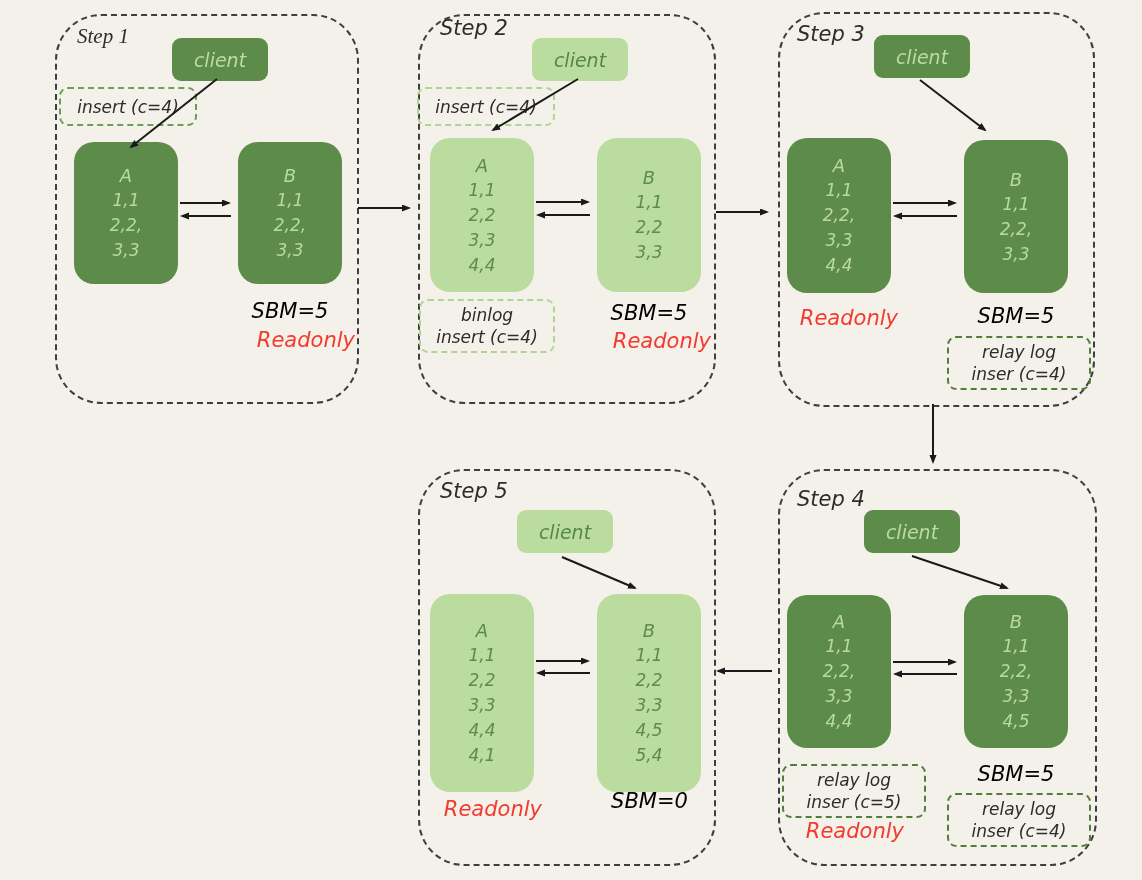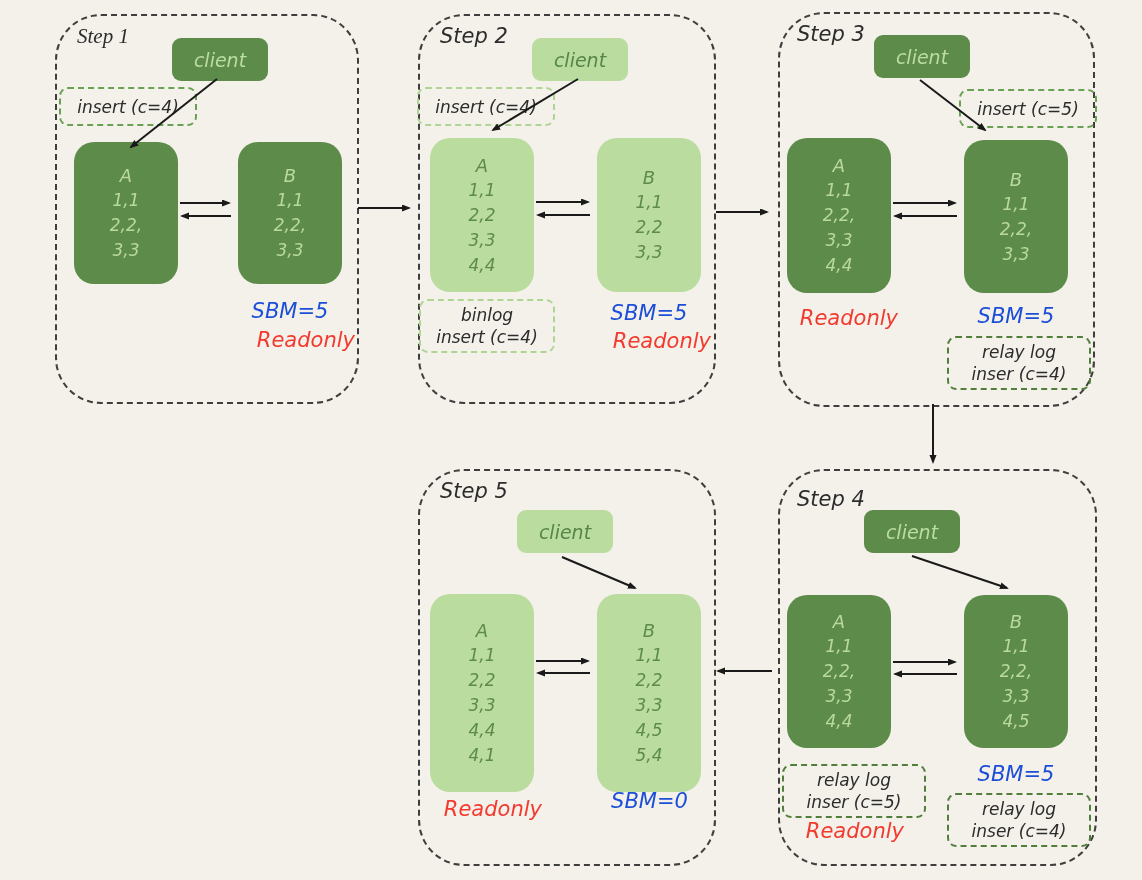--- a/index.html
+++ b/index.html
@@ -18,21 +18,21 @@
     font-size:17px;line-height:25px;font-style:italic;}
   .node.dark{background:#5d8b4a;color:#b9d9a0;}
   .node.light{background:#bbdc9f;color:#5d8b4a;}
   .node .t{font-size:18px;}
   .tag{position:absolute;border-radius:9px;background:transparent;
     display:flex;flex-direction:column;justify-content:center;align-items:center;
     font-size:17px;line-height:22px;color:#2c2c2c;font-style:italic;white-space:nowrap;}
   .tag.med{border:2px dashed #67a151;}
   .tag.light{border:2px dashed #aed593;}
   .tag.dark{border:2px dashed #527e3b;}
-  .sbm{position:absolute;font-size:21px;color:#1d4ed8;text-align:center;font-style:italic;}
+  .sbm{position:absolute;font-size:21px;color:#000000;text-align:center;font-style:italic;}
   .readonly{position:absolute;font-size:21px;color:#f23a2f;text-align:right;font-style:italic;}
   svg.arrows{position:absolute;left:0;top:0;pointer-events:none;}
 </style>
 </head>
 <body>
 
 <div class="canvas">
 
   <div class="step" style="left:55px;top:14px;width:300px;height:386px;">
     <div class="step-label" style="left:20px;top:8px;font-family:Liberation Serif, serif;">Step 1</div>
@@ -50,21 +50,21 @@
       <div class="t">B</div>
       <div>1,1</div>
       <div>2,2,</div>
       <div>3,3</div>
     </div>
     <div class="sbm" style="left:168px;top:283px;width:130px;">SBM=5</div>
     <div class="readonly" style="left:168px;top:312px;width:130px;">Readonly</div>
   </div>
 
   <div class="step" style="left:418px;top:14px;width:294px;height:386px;">
-    <div class="step-label" style="left:20px;top:8px;">Step 2</div>
+    <div class="step-label" style="left:20px;top:0;">Step 2</div>
     <div class="client light" style="left:112px;top:22px;">client</div>
     <div class="tag light" style="left:-3px;top:71px;width:134px;height:35px;">
       <div>insert (c=4)</div>
     </div>
     <div class="node light" style="left:10px;top:122px;height:154px;">
       <div class="t">A</div>
       <div>1,1</div>
       <div>2,2</div>
       <div>3,3</div>
       <div>4,4</div>
@@ -79,23 +79,20 @@
       <div>binlog</div>
       <div>insert (c=4)</div>
     </div>
     <div class="sbm" style="left:167px;top:285px;width:124px;">SBM=5</div>
     <div class="readonly" style="left:167px;top:313px;width:124px;">Readonly</div>
   </div>
 
   <div class="step" style="left:778px;top:12px;width:313px;height:391px;">
     <div class="step-label" style="left:17px;top:8px;">Step 3</div>
     <div class="client dark" style="left:94px;top:21px;">client</div>
-    <div class="tag med" style="left:179px;top:75px;width:134px;height:35px;">
-      <div>insert (c=5)</div>
-    </div>
     <div class="node dark" style="left:7px;top:124px;height:155px;">
       <div class="t">A</div>
       <div>1,1</div>
       <div>2,2,</div>
       <div>3,3</div>
       <div>4,4</div>
     </div>
     <div class="node dark" style="left:184px;top:126px;height:153px;">
       <div class="t">B</div>
       <div>1,1</div>

